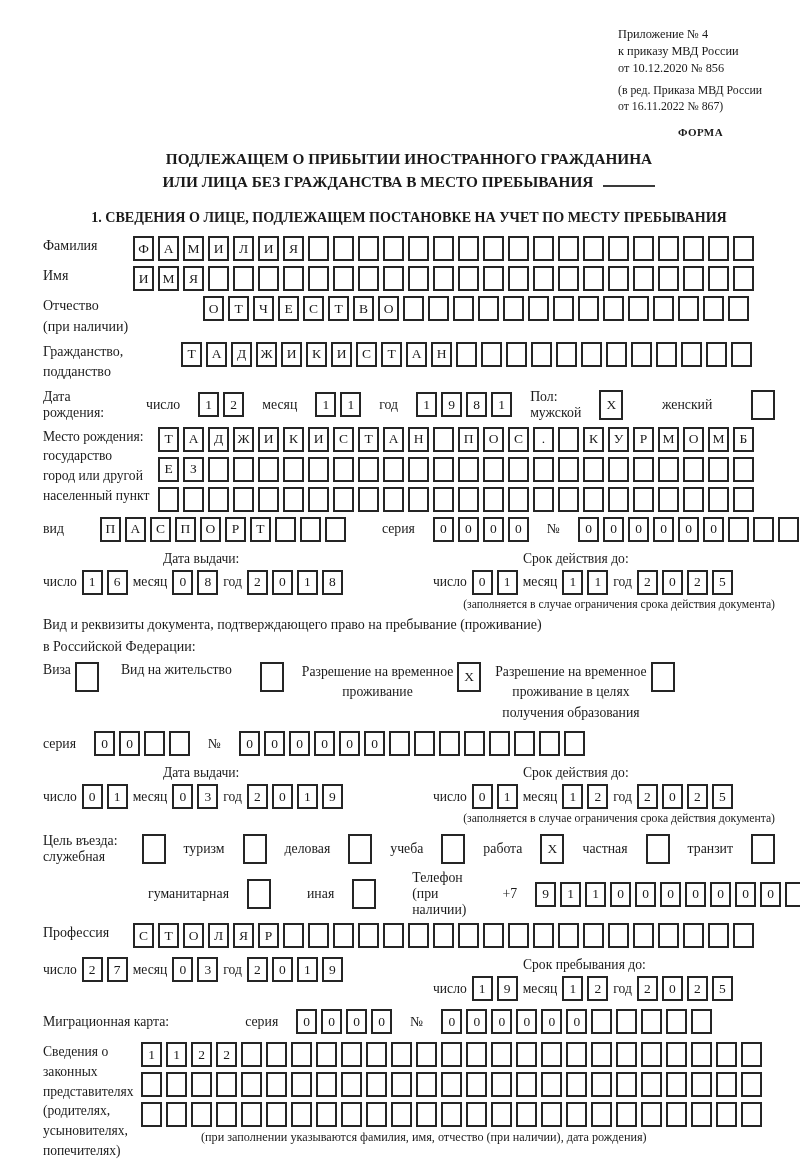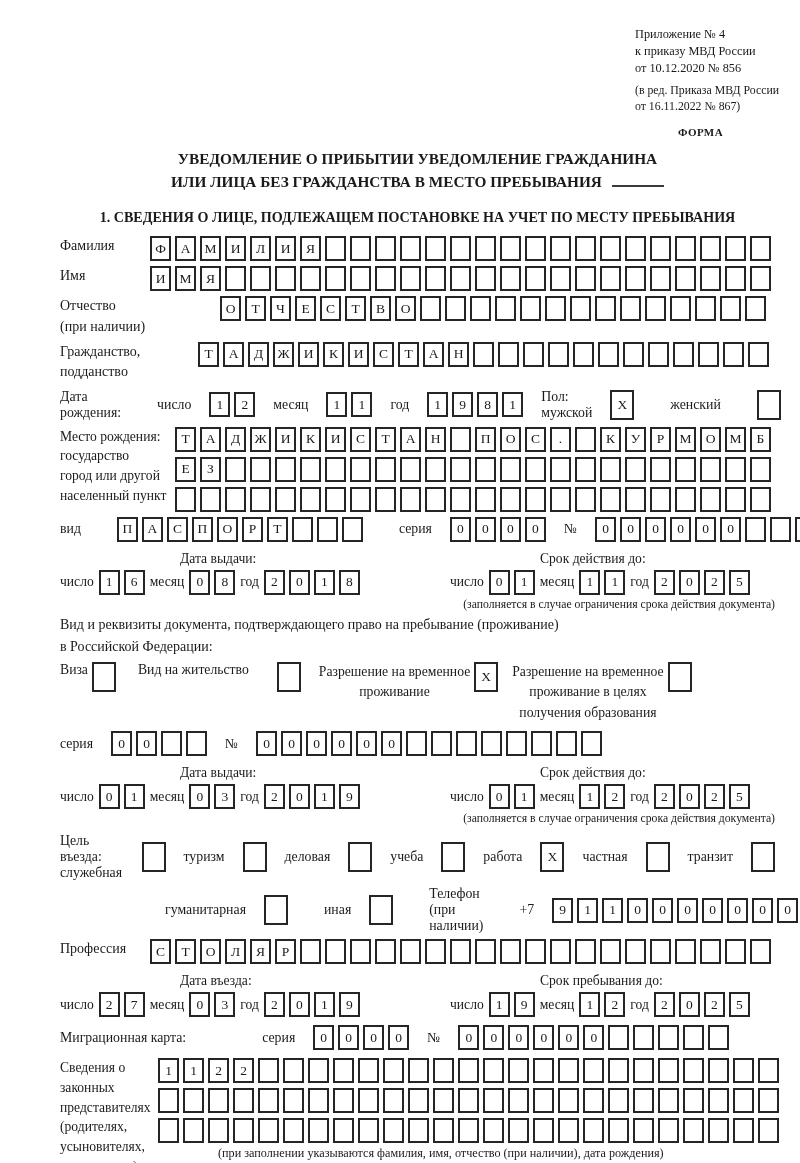--- a/index.html
+++ b/index.html
@@ -1,18 +1,18 @@
 <!DOCTYPE html>
 <html><head>
 <meta charset="utf-8">
 <style>
   html,body{margin:0;padding:0;background:#fff;}
   .page{width:800px;height:1163px;box-sizing:border-box;background:#fff;color:#1a1a1a;
         font-family:"Liberation Serif","DejaVu Serif",serif;font-size:14px;
-        padding:26px 25px 8px 60px;overflow:hidden;position:relative;}
+        padding:26px 25px 8px 43px;overflow:hidden;position:relative;}
   .hdr{margin-left:575px;font-size:12.3px;line-height:1.38;white-space:nowrap;}
   .hdr-sub{margin-top:5px;font-size:11.8px;}
   .forma{text-align:right;padding-right:52px;font-weight:700;font-size:11px;margin-top:12px;letter-spacing:.4px;}
   .title{margin-top:10px;text-align:center;font-weight:700;font-size:15.3px;line-height:1.5;}
   .uline{display:inline-block;width:52px;border-bottom:2.5px solid #3a3a3a;height:3px;margin-left:10px;}
   .sect{margin-top:15px;text-align:center;font-weight:700;font-size:14.1px;}
   .frow{display:flex;margin-top:5px;}
   .top{align-items:flex-start;}
   .cells{display:flex;gap:4px;flex:none;}
   .cell{flex:none;width:17px;height:21px;border:2px solid #252525;display:flex;align-items:center;
@@ -49,21 +49,21 @@
     <div>к приказу МВД России</div>
     <div>от 10.12.2020 № 856</div>
     <div class="hdr-sub">
       <div>(в ред. Приказа МВД России</div>
       <div>от 16.11.2022 № 867)</div>
     </div>
   </div>
   <div class="forma">ФОРМА</div>
 
   <div class="title">
-    <div>УВЕДОМЛЕНИЕ О ПРИБЫТИИ УВЕДОМЛЕНИЕ ГРАЖДАНИНА</div>
+    <div>ПОДЛЕЖАЩЕМ О ПРИБЫТИИ ИНОСТРАННОГО ГРАЖДАНИНА</div>
     <div><span>ИЛИ ЛИЦА БЕЗ ГРАЖДАНСТВА В МЕСТО ПРЕБЫВАНИЯ</span><span class="uline"></span></div>
   </div>
 
   <div class="sect">1. СВЕДЕНИЯ О ЛИЦЕ, ПОДЛЕЖАЩЕМ ПОСТАНОВКЕ НА УЧЕТ ПО МЕСТУ ПРЕБЫВАНИЯ</div>
 
   <div class="frow mt10">
     <span class="lblcol" style="flex:0 0 90px">Фамилия</span>
     <div class="cells">
         <span class="cell">Ф</span>
         <span class="cell">А</span>
@@ -589,21 +589,20 @@
         <span class="cell"></span>
         <span class="cell"></span>
         <span class="cell"></span>
         <span class="cell"></span>
         <span class="cell"></span>
       </div>
   </div>
 
   <div class="dcols">
     <div class="dcol1">
-      <div class="dlbl dlbl1">Дата въезда:</div>
       <div class="drow">
         <span>число</span>
         <div class="cells">
             <span class="cell">2</span>
             <span class="cell">7</span>
           </div>
         <span>месяц</span>
         <div class="cells">
             <span class="cell">0</span>
             <span class="cell">3</span>

